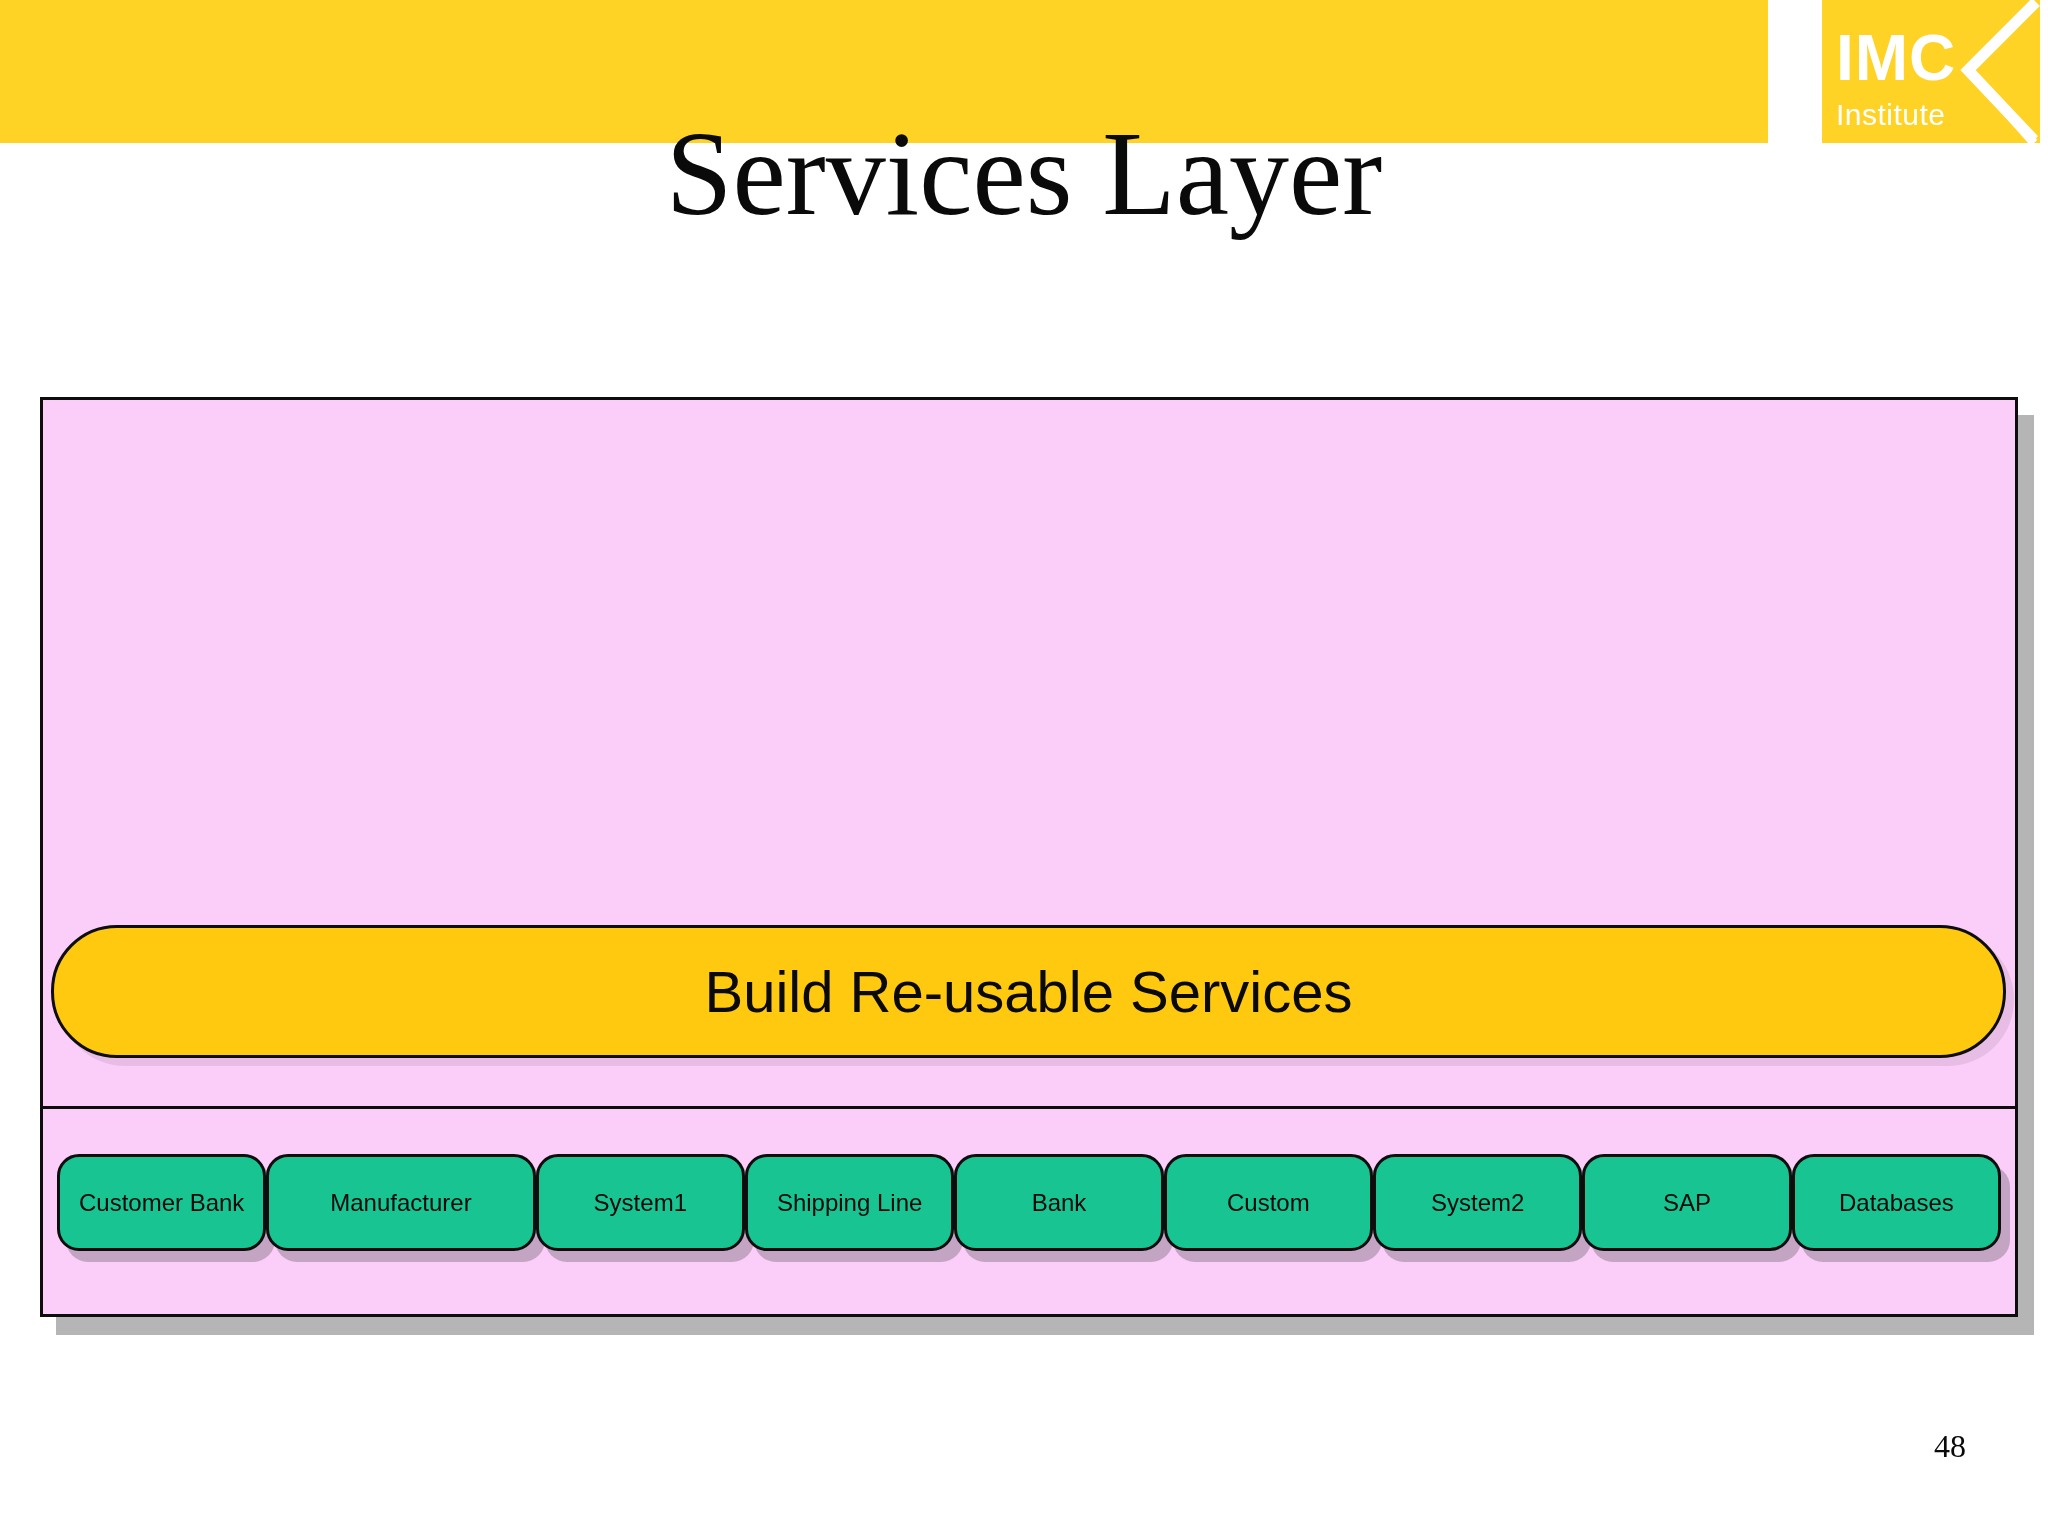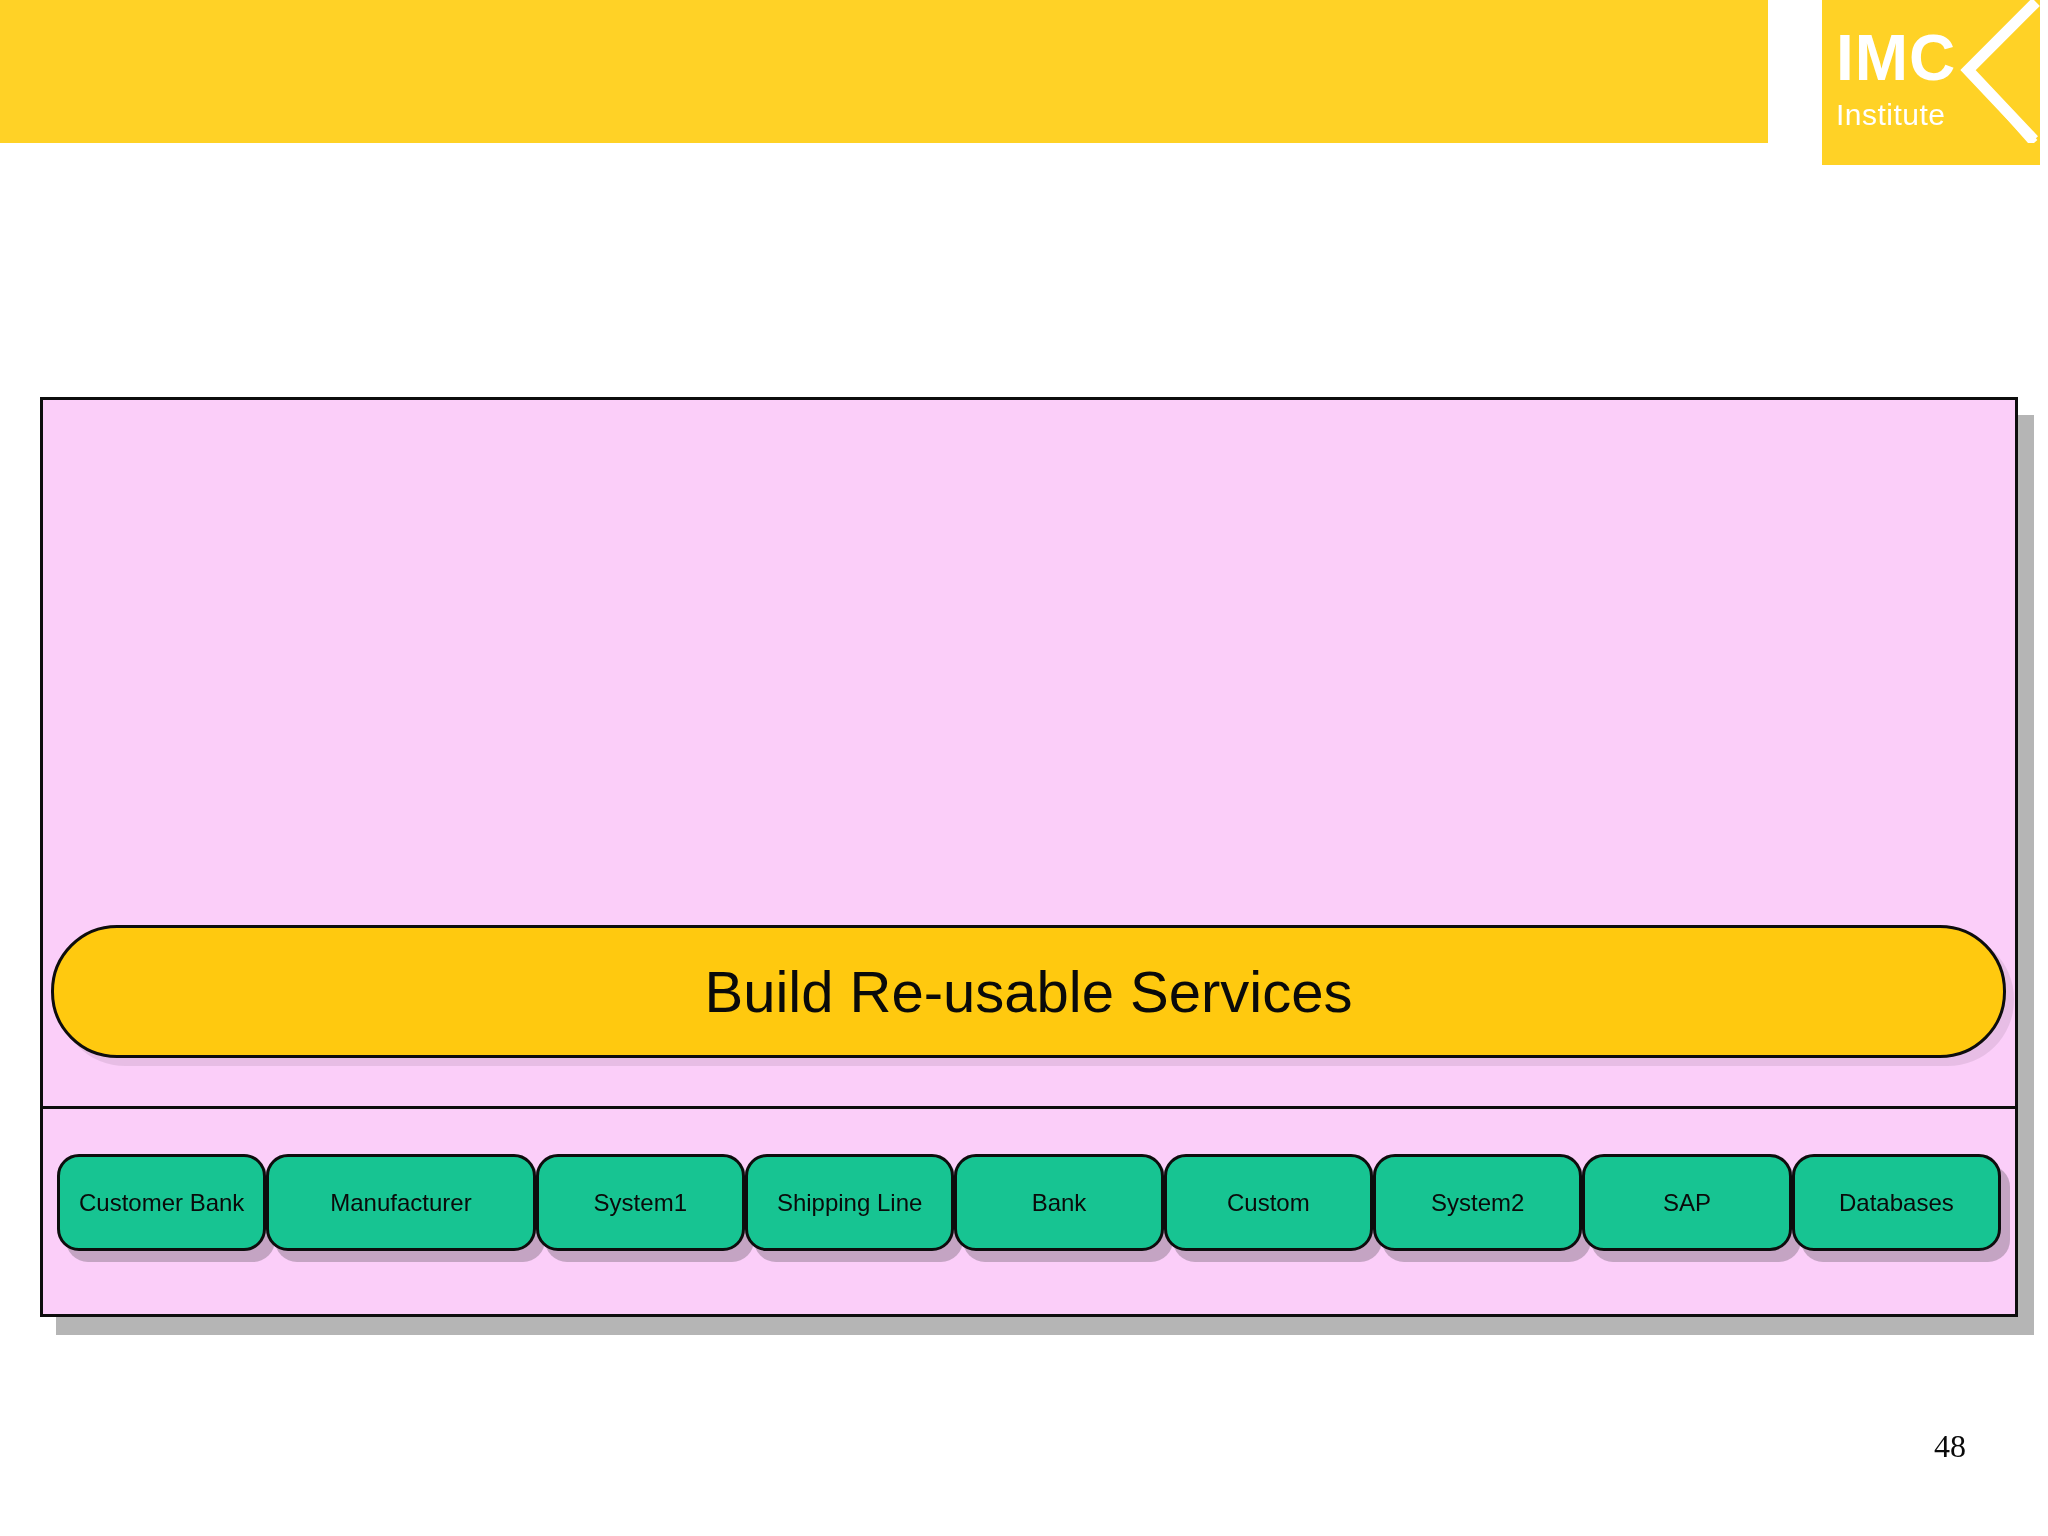--- a/index.html
+++ b/index.html
@@ -11,21 +11,21 @@
   }
 
   
   .top-bar {
     position:absolute; left:0; top:0; width:1768px; height:143px;
     background:var(--bar-yellow);
   }
 
   
   .logo-box {
-    position:absolute; left:1822px; top:0; width:218px; height:165px;
+    position:absolute; left:1822px; top:0; width:218px; height:143px;
     background:var(--bar-yellow); color:#ffffff; overflow:hidden;
   }
   .logo-imc {
     position:absolute; left:14px; top:26px;
     font-size:64px; font-weight:bold; letter-spacing:1px; line-height:1;
   }
   .logo-institute {
     position:absolute; left:14px; top:100px;
     font-size:30px; font-weight:normal; letter-spacing:0.5px; line-height:1;
   }
@@ -92,20 +92,21 @@
 
   <div class="logo-box">
     <div class="logo-imc">IMC</div>
     <div class="logo-institute">Institute</div>
     <svg class="logo-chevron" width="218" height="143" viewBox="0 0 218 143">
       <polyline points="214,2 146,70 212,140" fill="none" stroke="#ffffff" stroke-width="11"></polyline>
       <line x1="168" y1="93" x2="212" y2="143" stroke="#ffffff" stroke-width="9"></line>
     </svg>
   </div>
 
+  <div class="slide-title">Services Layer</div>
 
   <div class="panel">
 
     <div class="banner">
       <span class="banner-label">Build Re-usable Services</span>
     </div>
 
     <div class="divider"></div>
 
     <div class="services">

